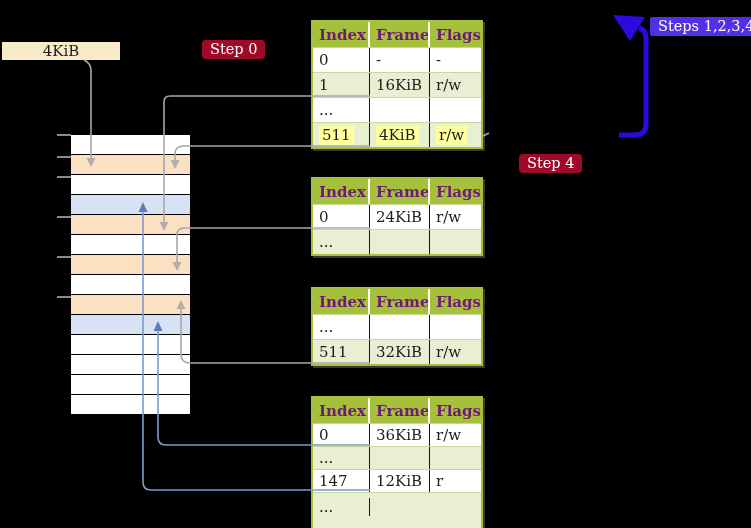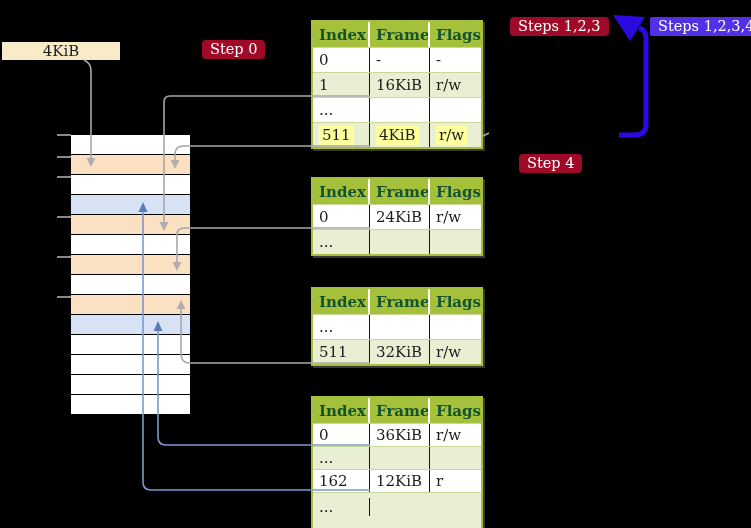--- a/index.html
+++ b/index.html
@@ -27,21 +27,21 @@
   .trow{display:flex;width:100%;}
   .thead{height:25px;background:var(--header-green);}
   .brow{height:25px;background:#fff;border-top:1px solid var(--row-divider);box-sizing:border-box;}
   #pt4 .brow{height:23px;}
   #pt4 .brow:last-child{height:35px;align-items:flex-start;padding-top:5px;box-sizing:content-box;}
   .brow.shaded{background:var(--row-green);}
   .cell{box-sizing:border-box;padding-left:6px;display:flex;align-items:center;
         font-size:15px;color:#1c1c1c;overflow:hidden;}
   .c0{width:57px;} .c1{width:60px;text-align:right;} .c2{flex:1;}
   .brow .c0,.brow .c1{border-right:1px solid #151515;}
-  .hcell{color:#14532d;font-weight:bold;font-size:15px;}
+  .hcell{color:#701a75;font-weight:bold;font-size:15px;}
   .hcell.c0,.hcell.c1{border-right:2px solid #fdfdf6;}
   .hl{background:var(--highlight-yellow);padding:0 3px;display:inline-block;line-height:19px;}
 
   
   #memory{position:absolute;left:71px;top:135px;width:119px;z-index:1;}
   .mrow{width:100%;height:20px;box-sizing:border-box;border-bottom:1px solid #000;}
   .mem-white{background:#ffffff;}
   .mem-peach{background:var(--mem-peach);}
   .mem-blue{background:var(--mem-blue);}
   .tick{position:absolute;left:57px;width:14px;height:2px;background:var(--tick-gray);z-index:1;}
@@ -56,21 +56,20 @@
   .bighead{fill:var(--big-arrow-blue);}
 </style>
 </head>
 <body>
 
 <div id="root">
 
   <div class="kib-box">4KiB</div>
 
   <div class="badge red" id="badge-step0">Step 0</div>
-  <div class="badge red" id="badge-steps123">Steps 1,2,3</div>
   <div class="badge blue" id="badge-steps1234">Steps 1,2,3,4</div>
   <div class="badge red" id="badge-step4">Step 4</div>
 
   <div class="ptable" id="pt1">
       <div class="trow thead">
         <div class="cell hcell c0">Index</div>
         <div class="cell hcell c1">Frame</div>
         <div class="cell hcell c2">Flags</div>
       </div>
       <div class="trow brow">
@@ -144,21 +143,21 @@
         <div class="cell c0">0</div>
         <div class="cell c1">36KiB</div>
         <div class="cell c2">r/w</div>
       </div>
       <div class="trow brow shaded">
         <div class="cell c0">...</div>
         <div class="cell c1"></div>
         <div class="cell c2"></div>
       </div>
       <div class="trow brow">
-        <div class="cell c0">162</div>
+        <div class="cell c0">147</div>
         <div class="cell c1">12KiB</div>
         <div class="cell c2">r</div>
       </div>
       <div class="trow brow shaded">
         <div class="cell c0">...</div>
         <div class="cell c1"></div>
         <div class="cell c2"></div>
       </div>
     </div>
 

